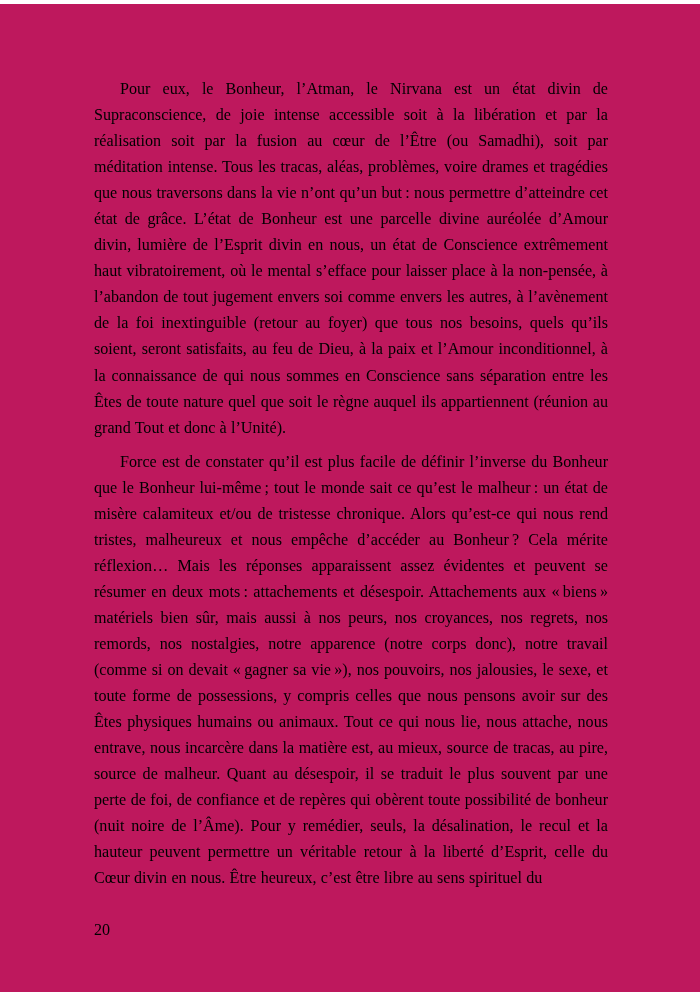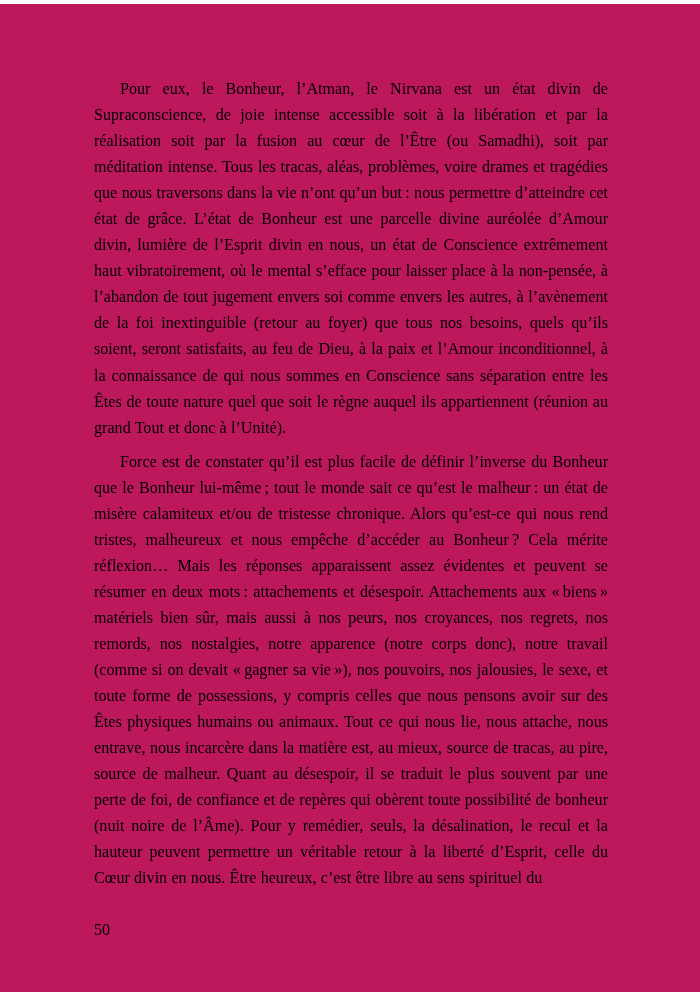--- a/index.html
+++ b/index.html
@@ -55,15 +55,15 @@
 </head>
 <body>
 
 <div class="page">
 
   <div class="text-block">
     <p class="para">Pour eux, le Bonheur, l’Atman, le Nirvana est un état divin de Supraconscience, de joie intense accessible soit à la libération et par la réalisation soit par la fusion au cœur de l’Être (ou Samadhi), soit par méditation intense. Tous les tracas, aléas, problèmes, voire drames et tragédies que nous traversons dans la vie n’ont qu’un but : nous permettre d’atteindre cet état de grâce. L’état de Bonheur est une parcelle divine auréolée d’Amour divin, lumière de l’Esprit divin en nous, un état de Conscience extrêmement haut vibratoirement, où le mental s’efface pour laisser place à la non-pensée, à l’abandon de tout jugement envers soi comme envers les autres, à l’avènement de la foi inextinguible (retour au foyer) que tous nos besoins, quels qu’ils soient, seront satisfaits, au feu de Dieu, à la paix et l’Amour inconditionnel, à la connaissance de qui nous sommes en Conscience sans séparation entre les Êtes de toute nature quel que soit le règne auquel ils appartiennent (réunion au grand Tout et donc à l’Unité).</p>
     <p class="para">Force est de constater qu’il est plus facile de définir l’inverse du Bonheur que le Bonheur lui-même ; tout le monde sait ce qu’est le malheur : un état de misère calamiteux et/ou de tristesse chronique. Alors qu’est-ce qui nous rend tristes, malheureux et nous empêche d’accéder au Bonheur ? Cela mérite réflexion… Mais les réponses apparaissent assez évidentes et peuvent se résumer en deux mots : attachements et désespoir. Attachements aux « biens » matériels bien sûr, mais aussi à nos peurs, nos croyances, nos regrets, nos remords, nos nostalgies, notre apparence (notre corps donc), notre travail (comme si on devait « gagner sa vie »), nos pouvoirs, nos jalousies, le sexe, et toute forme de possessions, y compris celles que nous pensons avoir sur des Êtes physiques humains ou animaux. Tout ce qui nous lie, nous attache, nous entrave, nous incarcère dans la matière est, au mieux, source de tracas, au pire, source de malheur. Quant au désespoir, il se traduit le plus souvent par une perte de foi, de confiance et de repères qui obèrent toute possibilité de bonheur (nuit noire de l’Âme). Pour y remédier, seuls, la désalination, le recul et la hauteur peuvent permettre un véritable retour à la liberté d’Esprit, celle du Cœur divin en nous. Être heureux, c’est être libre au sens spirituel du</p>
   </div>
 
-  <div class="page-number">50</div>
+  <div class="page-number">20</div>
 
 </div>
 
 </body></html>

